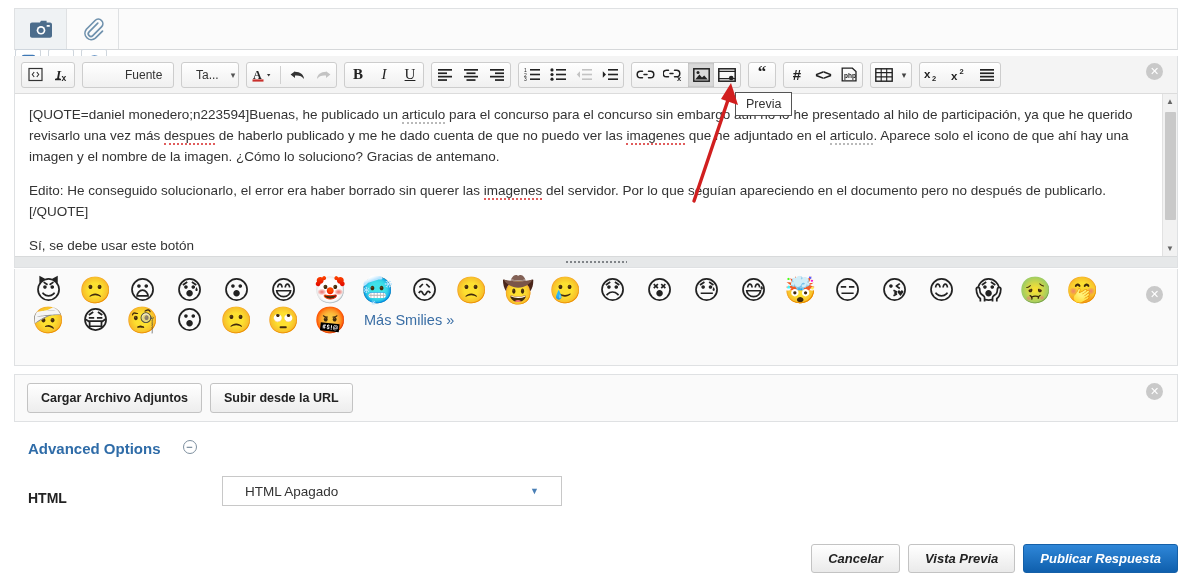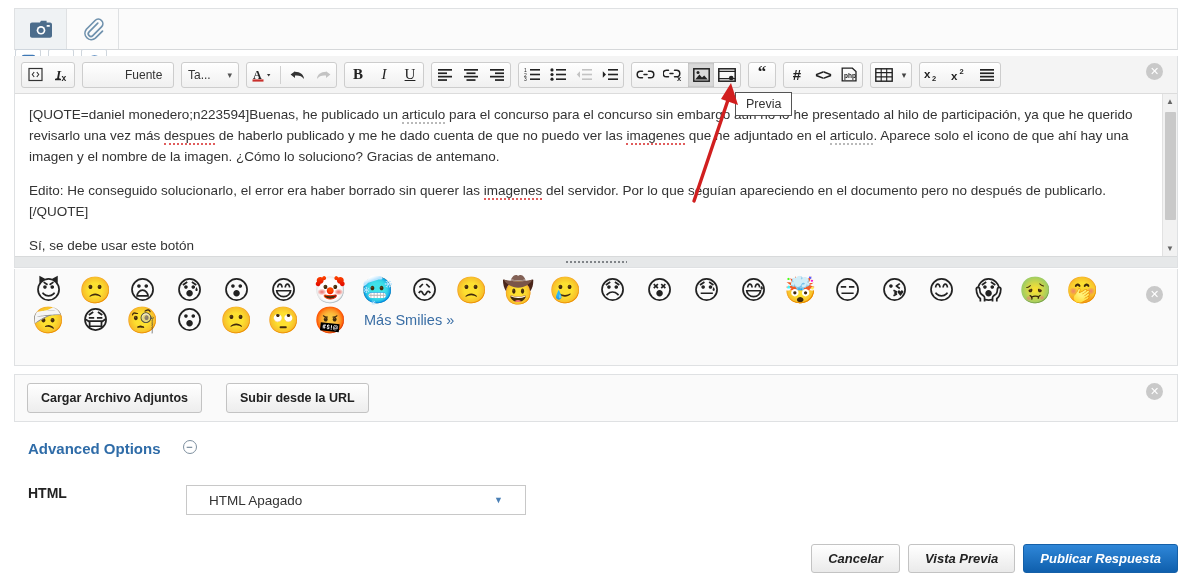--- a/index.html
+++ b/index.html
@@ -104,21 +104,21 @@
   }
   .smrow{display:flex;align-items:center;flex-wrap:wrap;}
   .sm{font-size:26px;line-height:30px;width:47px;text-align:center;cursor:pointer;
       font-family:"DejaVu Sans",sans-serif;}
   .more-smilies{color:#3a6ea5;font-size:14.5px;cursor:pointer;margin-left:10px;}
 
   
   .attach{
     position:absolute;left:14px;top:374px;width:1164px;height:48px;
     border:1px solid #dfe1e3;background:#fafafa;box-sizing:border-box;
-    display:flex;align-items:center;padding-left:12px;gap:24px;
+    display:flex;align-items:center;padding-left:12px;gap:8px;
   }
   .btn{
     border:1px solid #c3c3c3;border-radius:3px;
     background:linear-gradient(#ffffff,#ededed);
     font-size:12.5px;font-weight:bold;color:#222;
     padding:7px 13px;cursor:pointer;box-sizing:border-box;
     font-family:"Liberation Sans",sans-serif;
   }
 
   
@@ -129,21 +129,21 @@
   }
 
   
   .adv{position:absolute;left:28px;top:440px;}
   .adv-title{color:#2f6ca8;font-size:15px;font-weight:bold;display:flex;gap:22px;cursor:pointer;}
   .minus-circle{
     width:14px;height:14px;border:1.5px solid #7e909f;border-radius:50%;
     display:inline-flex;align-items:center;justify-content:center;
     color:#7e909f;font-size:11px;line-height:1;box-sizing:border-box;
   }
-  .adv-row{display:flex;align-items:flex-start;margin-top:28px;}
+  .adv-row{display:flex;align-items:flex-end;margin-top:19px;gap:36px;}
   .adv-label{font-size:14px;font-weight:bold;color:#222;width:158px;}
   .select{
     width:340px;height:30px;border:1px solid #c8c8c8;background:#fff;
     display:flex;align-items:center;justify-content:space-between;
     padding:0 22px;font-size:13.5px;color:#333;cursor:pointer;box-sizing:border-box;
   }
   .select .arr{font-size:9px;color:#4a7fb5;}
 
   
   .footer{position:absolute;right:14px;top:544px;display:flex;gap:8px;font-style:italic;}
@@ -238,21 +238,21 @@
           </svg>
         </div>
       </div>
 
       <div class="tgroup" style="width:92px;padding-left:36px;">
         <div class="tsel" style="width:100%">
           <span class="cap">Fuente</span>
           <span class="arr">▾</span>
         </div>
       </div>
-      <div class="tgroup" style="width:58px;">
+      <div class="tgroup" style="width:58px;padding-left:8px;">
         <div class="tsel" style="width:100%">
           <span class="cap">Ta...</span>
           <span class="arr">▾</span>
         </div>
       </div>
 
       <div class="tgroup">
         <div class="tbtn">
           <svg width="22" height="16" viewBox="0 0 22 16">
             <text x="2" y="11.5" font-family="Liberation Serif, serif" font-size="12" font-weight="bold" fill="#222">A</text>

